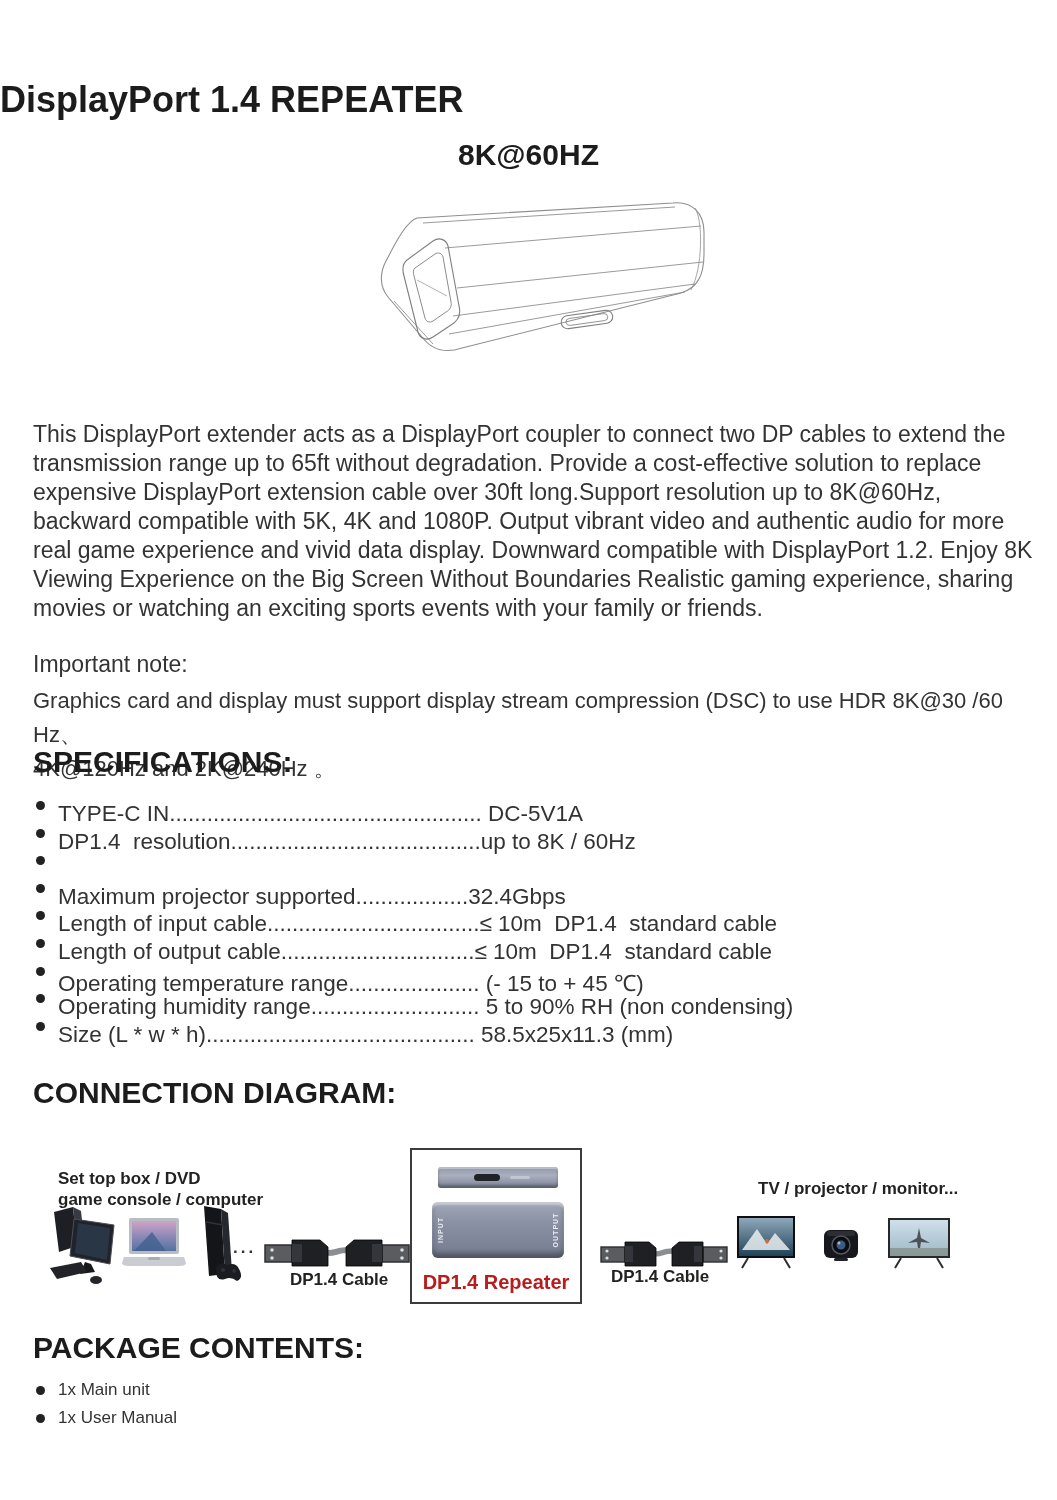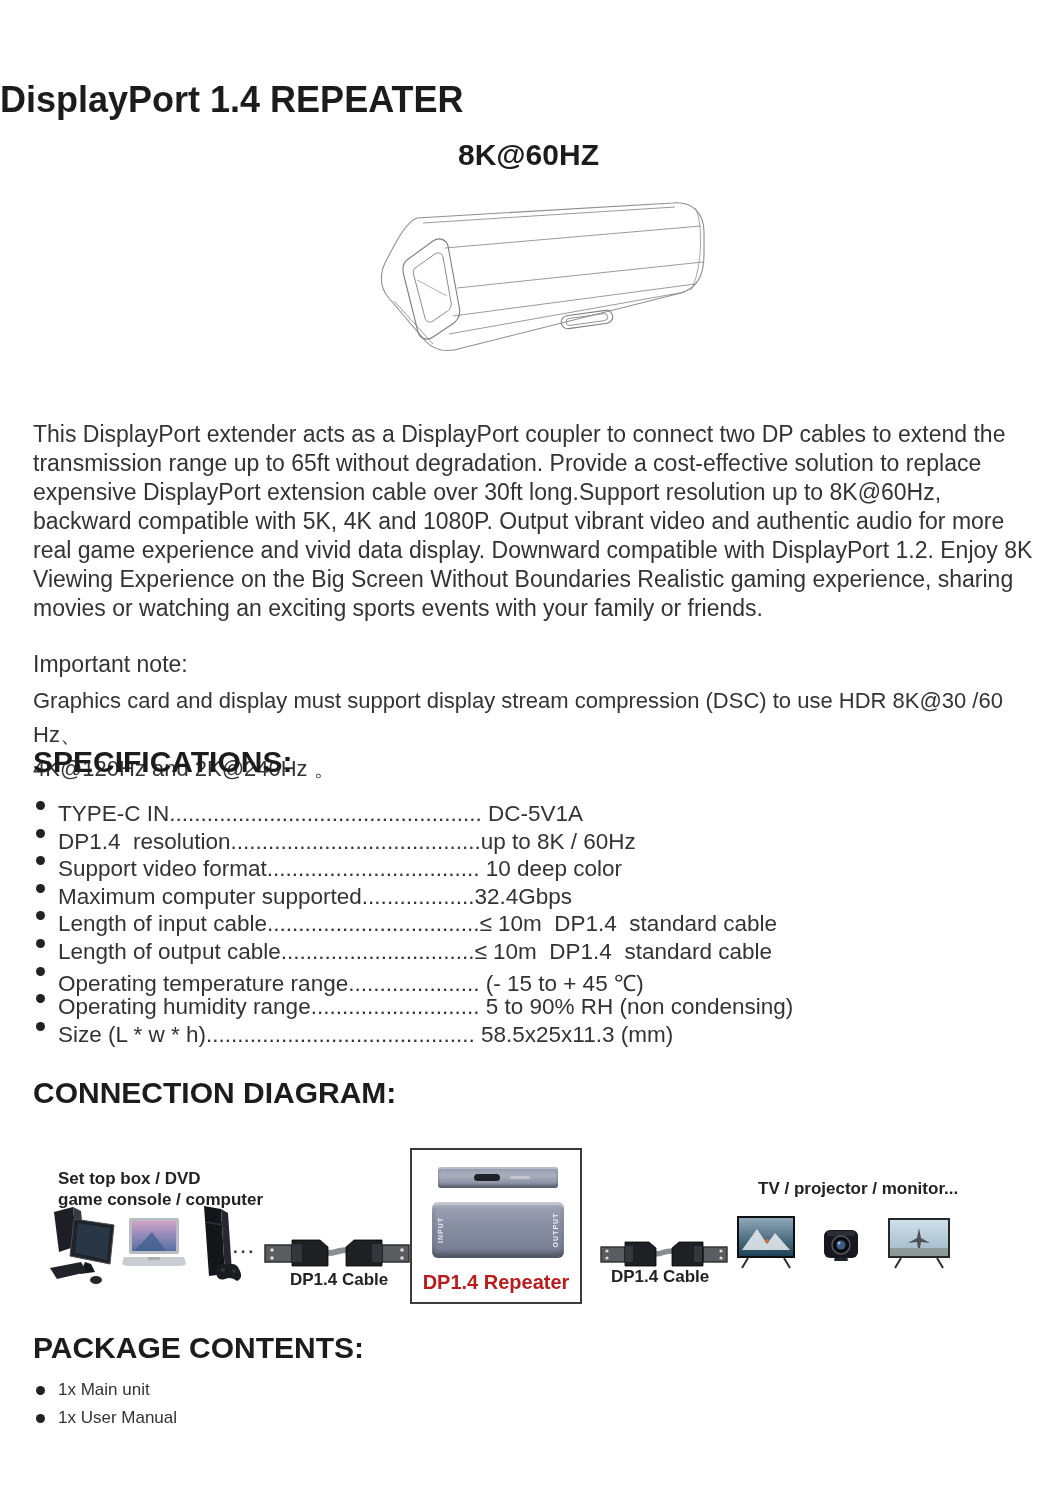--- a/index.html
+++ b/index.html
@@ -118,22 +118,22 @@
   <div class="note-heading">Important note:</div>
   <div class="note-body">
     <div>Graphics card and display must support display stream compression (DSC) to use HDR 8K@30 /60 Hz、</div>
     <div>4K@120Hz and 2K@240Hz 。</div>
   </div>
 
   <div class="heading" id="spec-heading">SPECIFICATIONS:</div>
   <div class="spec-list">
     <div class="spec-row"><span class="bullet"></span><span>TYPE-C IN.................................................. DC-5V1A</span></div>
     <div class="spec-row"><span class="bullet"></span><span>DP1.4  resolution........................................up to 8K / 60Hz</span></div>
-    <div class="spec-row"><span class="bullet"></span><span>Support video format.................................. 10 deep color</span></div>
-    <div class="spec-row"><span class="bullet"></span><span>Maximum computer supported..................32.4Gbps</span></div>
+    <div class="spec-row"><span class="bullet"></span></div>
+    <div class="spec-row"><span class="bullet"></span><span>Maximum projector supported..................32.4Gbps</span></div>
     <div class="spec-row"><span class="bullet"></span><span>Length of input cable..................................≤ 10m  DP1.4  standard cable</span></div>
     <div class="spec-row"><span class="bullet"></span><span>Length of output cable...............................≤ 10m  DP1.4  standard cable</span></div>
     <div class="spec-row"><span class="bullet"></span><span>Operating temperature range..................... (- 15 to + 45 ℃)</span></div>
     <div class="spec-row"><span class="bullet"></span><span>Operating humidity range........................... 5 to 90% RH (non condensing)</span></div>
     <div class="spec-row"><span class="bullet"></span><span>Size (L * w * h)........................................... 58.5x25x11.3 (mm)</span></div>
   </div>
 
   <div class="heading" id="conn-heading">CONNECTION DIAGRAM:</div>
 
   <div class="diagram">

